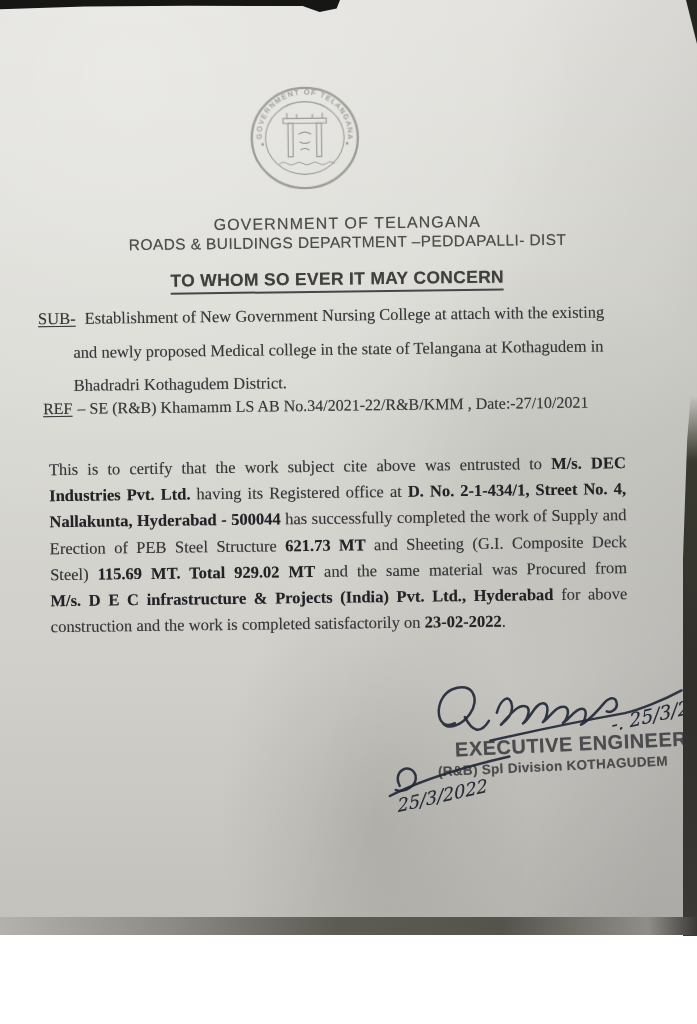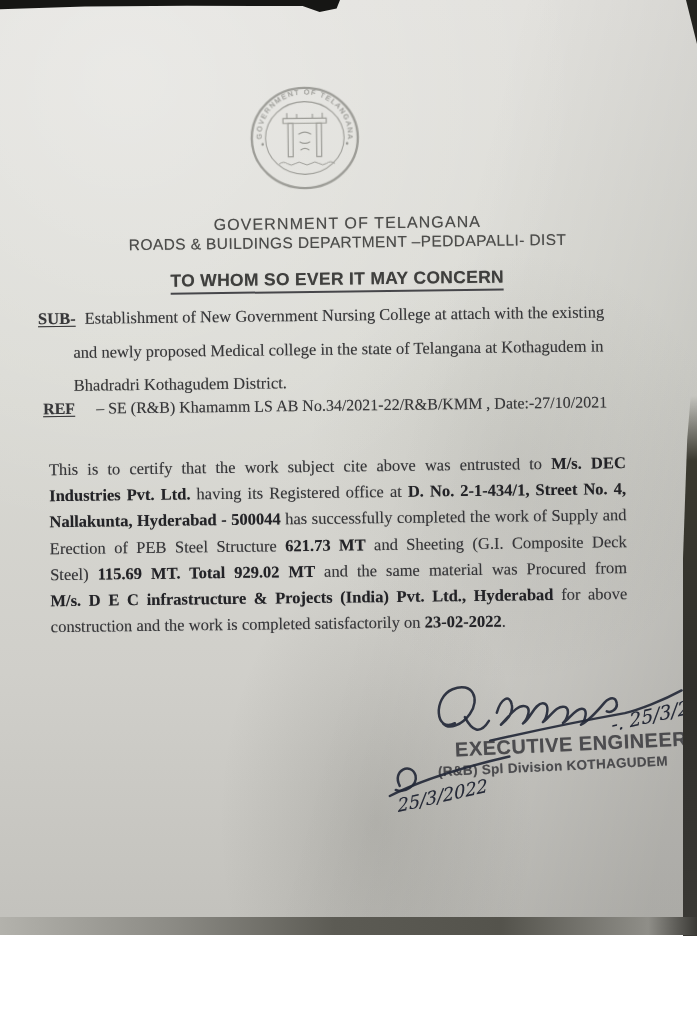--- a/index.html
+++ b/index.html
@@ -58,27 +58,27 @@
 
   .org1{left:0;right:0;top:218px;text-align:center;
     font-family:"Liberation Sans",sans-serif;font-size:16px;letter-spacing:1.1px;color:#4c4c4a;}
   .org2{left:0;right:0;top:237px;text-align:center;
     font-family:"Liberation Sans",sans-serif;font-size:15.5px;letter-spacing:.4px;color:#4c4c4a;}
   .heading{left:171px;top:272px;
     font-family:"Liberation Sans",sans-serif;font-weight:700;font-size:17.5px;letter-spacing:.3px;
     color:#3f3f3d;border-bottom:2.2px solid #46464a;padding-bottom:1px;}
 
   .serifline{font-size:16.5px;color:#38383a;white-space:nowrap;}
-  .lbl{font-weight:700;text-decoration:underline;text-underline-offset:2px;}
+  .lbl{font-weight:400;text-decoration:underline;text-underline-offset:2px;}
   .sub1{left:38px;top:309px;}
   .sub1 .lbl{margin-right:9px;}
   .sub2{left:73px;top:343px;}
   .sub3{left:73px;top:376px;}
   .ref{left:42px;top:400px;font-size:16px;}
-  .ref .lbl{margin-right:21px;}
+  .ref .lbl{margin-right:5px;}
 
   .bodyblock{left:47px;top:457px;width:577px;font-size:16.5px;line-height:26.2px;color:#37373a;}
   .bline{text-align:justify;text-align-last:justify;}
   .bline:last-child{text-align-last:left;}
   .b{font-weight:700;color:#232327;}
 
   .sig{position:absolute;left:372px;top:666px;width:325px;height:170px;overflow:visible;}
   .sig .stamp{font-family:"Liberation Sans",sans-serif;font-weight:700;fill:var(--stamp);opacity:.88;}
   .sig .hand{font-family:"DejaVu Serif",serif;font-style:italic;fill:var(--ink);}
   .inkpath{fill:none;stroke:var(--ink);stroke-width:2.5;stroke-linecap:round;stroke-linejoin:round;opacity:.92;}

